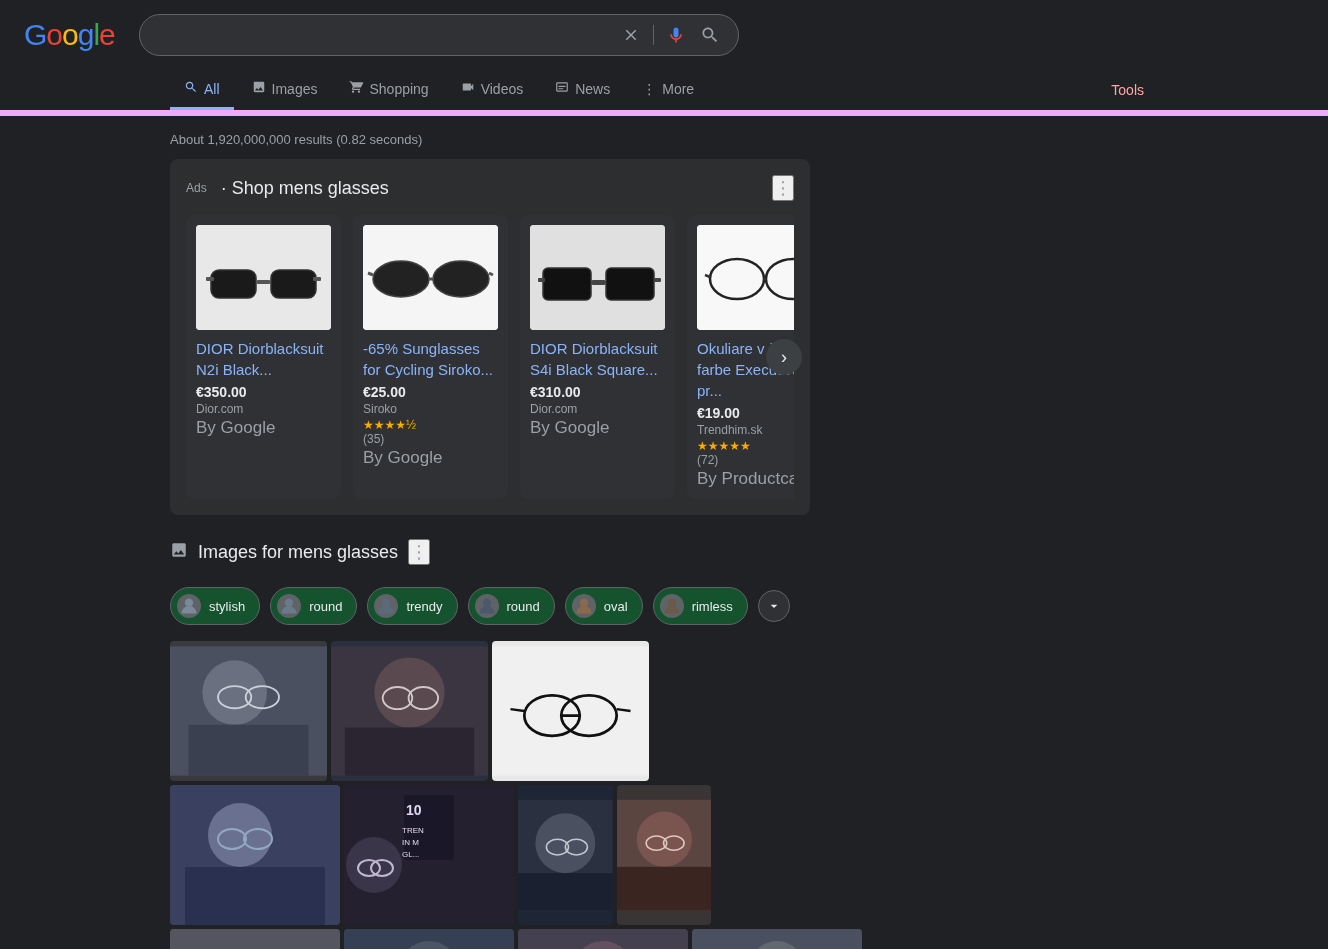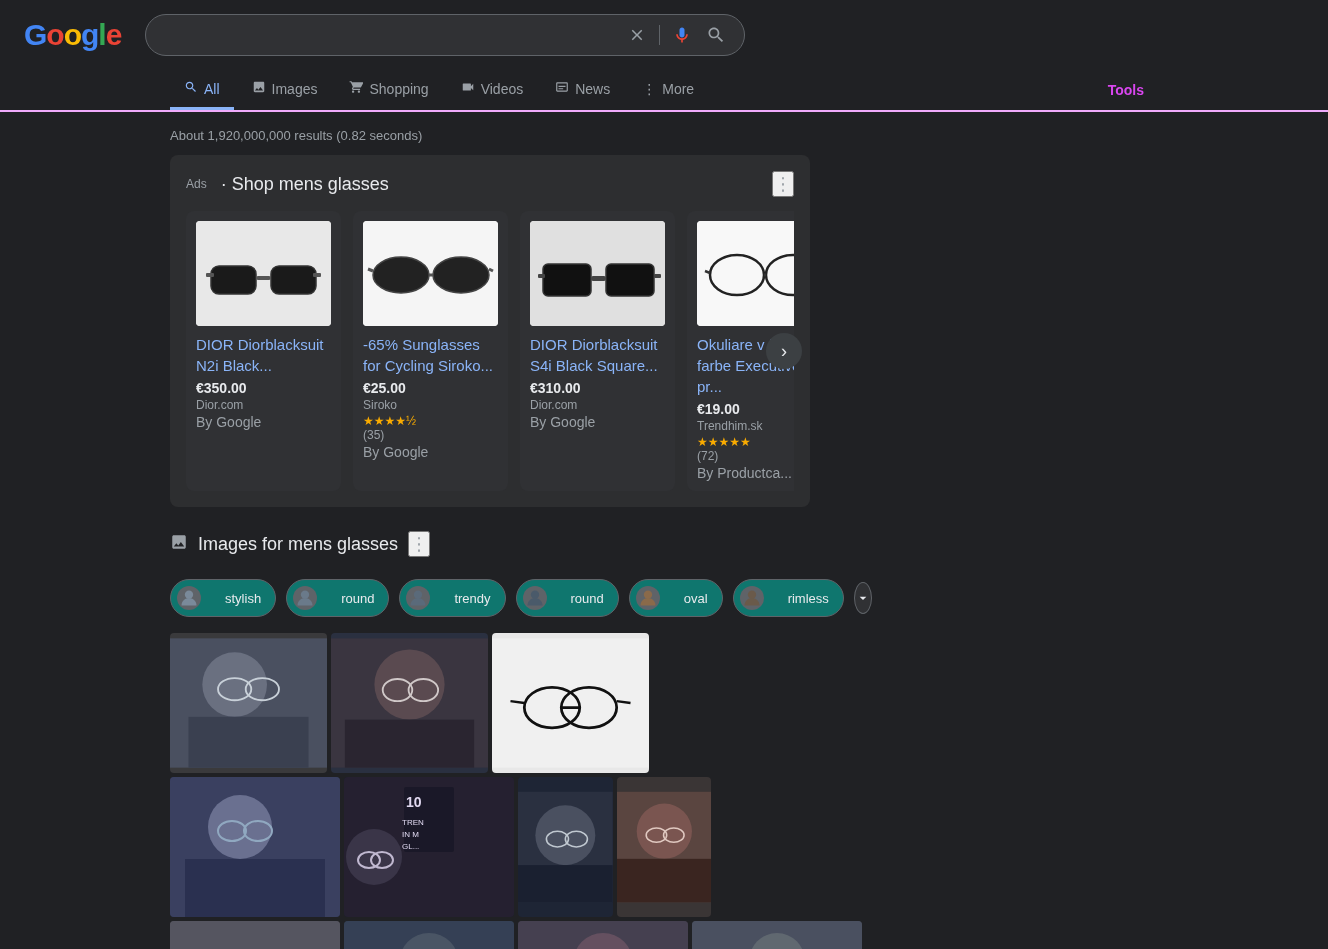--- a/index.html
+++ b/index.html
@@ -15,21 +15,21 @@
 
     
     .header {
       display: flex;
       align-items: center;
       padding: 14px 24px;
       gap: 16px;
     }
     .google-logo {
       font-size: 30px;
-      font-weight: 700;
+      font-weight: 400;
       letter-spacing: -1px;
       margin-right: 8px;
       flex-shrink: 0;
     }
     .google-logo .g-blue { color: #4285f4; }
     .google-logo .g-red { color: #ea4335; }
     .google-logo .g-yellow { color: #fbbc05; }
     .google-logo .g-green { color: #34a853; }
     .google-logo .g-blue2 { color: #4285f4; }
     .google-logo .g-red2 { color: #ea4335; }
@@ -74,21 +74,21 @@
       width: 1px;
       height: 20px;
       background: #5f6368;
     }
 
     
     .nav-tabs {
       display: flex;
       align-items: center;
       padding: 0 170px;
-      border-bottom: 2px solid #f0abfc;
+      border-bottom: 6px solid #f0abfc;
       gap: 4px;
     }
     .nav-tab {
       display: flex;
       align-items: center;
       gap: 6px;
       padding: 10px 14px;
       color: #9aa0a6;
       cursor: pointer;
       border-bottom: 3px solid transparent;
@@ -99,23 +99,22 @@
     .nav-tab.active {
       color: #8ab4f8;
       border-bottom: 3px solid #8ab4f8;
     }
     .nav-tab-icon {
       font-size: 14px;
     }
     .tools-btn {
       margin-left: auto;
       padding: 10px 14px;
-      color: #d946ef;
-      cursor: pointer;
-      font-weight: bold;
+      color: #fca5a5;
+      cursor: pointer;
     }
 
     
     .results-area {
       padding: 8px 170px;
       max-width: 980px;
     }
     .results-count {
       color: #9aa0a6;
       font-size: 13px;
@@ -196,21 +195,21 @@
     .ad-store {
       font-size: 12px;
       color: #9aa0a6;
       margin-bottom: 2px;
     }
     .ad-stars {
       color: #f9ab00;
       font-size: 12px;
     }
     .ad-by {
-      font-size: 14px;
+      font-size: 17px;
       color: #9aa0a6;
       margin-top: 2px;
     }
     .scroll-arrow {
       position: absolute;
       right: -8px;
       top: 50%;
       transform: translateY(-50%);
       background: #3c4043;
       border-radius: 50%;
@@ -253,22 +252,22 @@
     
     .filter-chips {
       display: flex;
       gap: 10px;
       margin-bottom: 16px;
       align-items: center;
     }
     .chip {
       display: flex;
       align-items: center;
-      gap: 24px;
-      background: #0f766e;
+      gap: 8px;
+      background: #14532d;
       border: 1px solid #5f6368;
       border-radius: 20px;
       padding: 6px 14px 6px 6px;
       cursor: pointer;
       color: #e8eaed;
       font-size: 13px;
     }
     .chip-avatar {
       width: 24px;
       height: 24px;

